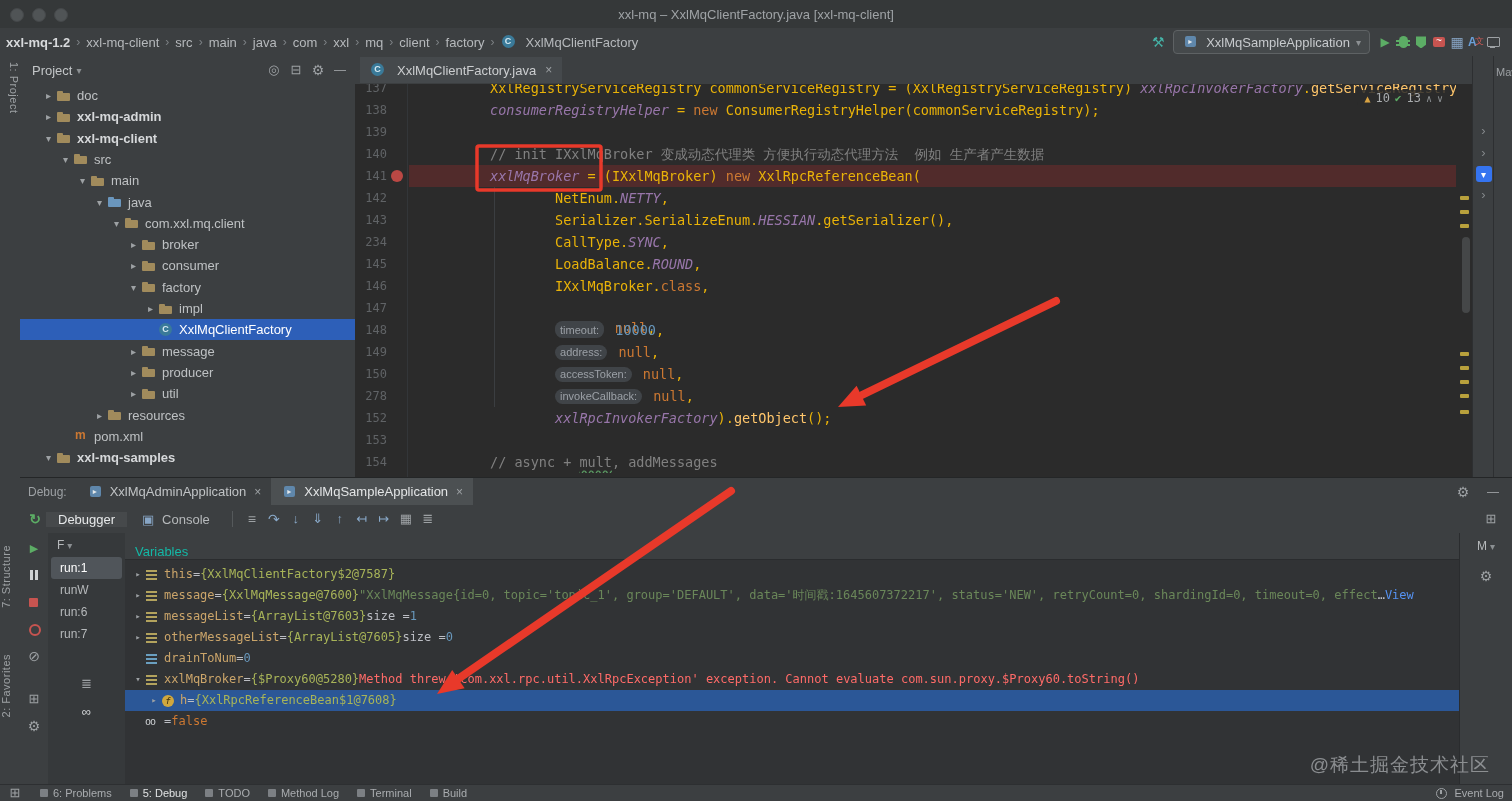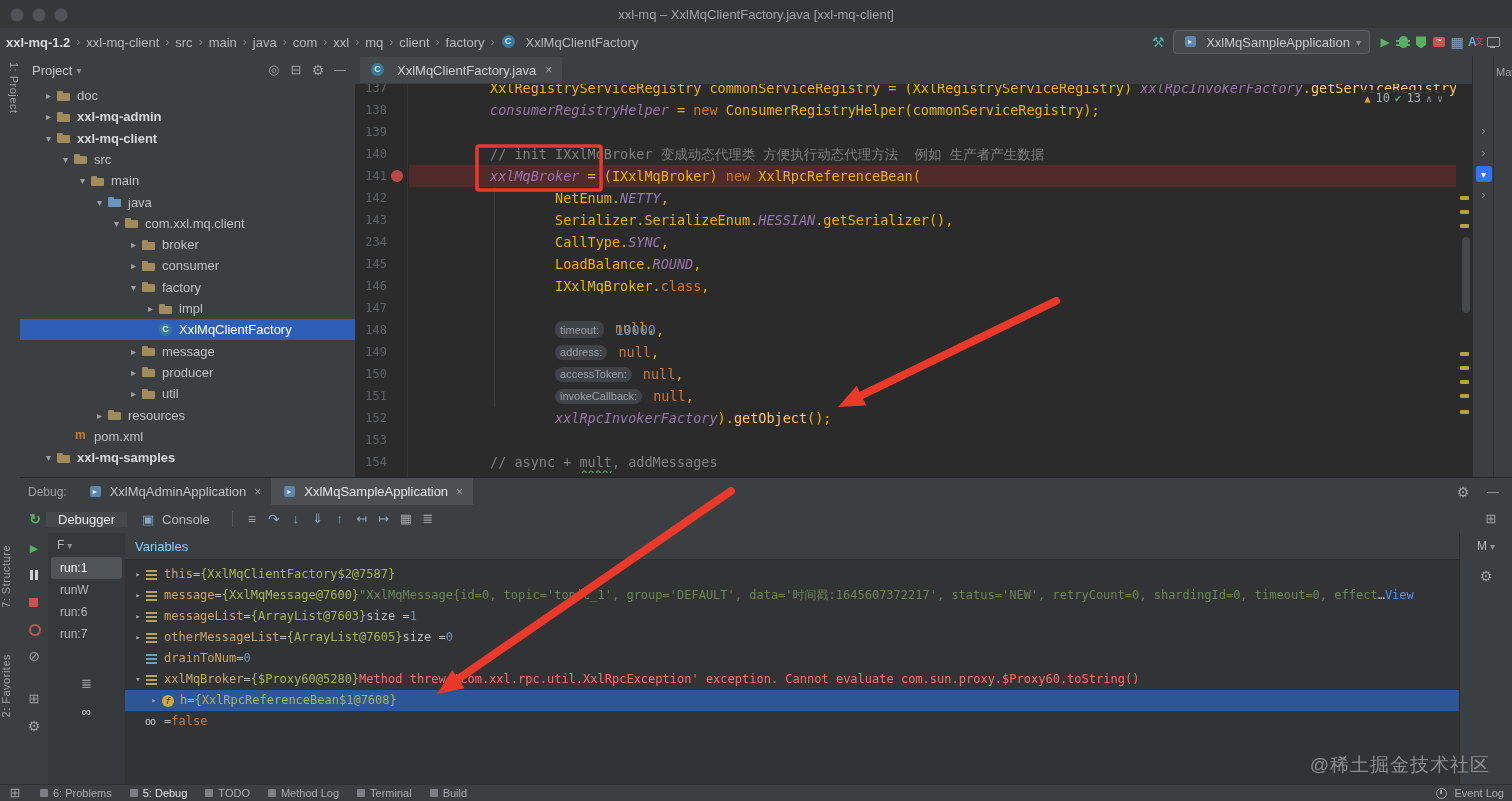--- a/index.html
+++ b/index.html
@@ -150,22 +150,22 @@
   #dbg-left{position:absolute;left:0;top:55px;width:28px;bottom:0;background:#3c3f41;border-right:1px solid #2a2c2e;
             display:flex;flex-direction:column;align-items:center;padding-top:6px;gap:9px}
   #dbg-left .ic:nth-child(6){margin-top:16px}
   #dbg-frames{position:absolute;left:28px;top:55px;width:77px;bottom:0;background:#36393b;border-right:1px solid #2a2c2e}
   .fhead{height:24px;display:flex;align-items:center;padding-left:9px;font-size:12px;color:#b6b9bb;gap:3px}
   .fitem{height:22px;line-height:22px;padding-left:9px;font-size:12px;color:#b6b9bb;margin:0 3px;border-radius:3px;
          white-space:nowrap;overflow:hidden}
   .fitem.sel{background:#50555a;color:#fff}
   #frames-icons{display:flex;flex-direction:column;align-items:center;gap:10px;margin-top:30px}
   #dbg-vars{position:absolute;left:105px;top:55px;right:52px;bottom:0;background:#313335;overflow:hidden}
-  .vhead{height:26px;background:#3c3f41;display:flex;align-items:center;padding-left:10px;font-size:13px;
-         color:#7dd3fc;border-bottom:1px solid #2a2c2e}
+  .vhead{height:26px;background:#3c3f41;display:flex;align-items:flex-end;padding-left:10px;font-size:13px;
+         color:#14b8a6;border-bottom:1px solid #2a2c2e}
   #vrows{font-family:"DejaVu Sans Mono",monospace;font-size:12px;padding-top:4px}
   .vrow{height:21px;line-height:21px;display:flex;align-items:center;white-space:nowrap;overflow:hidden}
   .vrow.vsel{background:#2b5797}
   .varrow{width:14px;flex:none;text-align:center;color:#9da1a4;font-size:9px}
   .vi{width:15px;height:14px;position:relative;flex:none;margin-right:4px}
   .vi-value::before{content:"";position:absolute;left:1px;top:2px;width:11px;height:2px;background:#b3a35d;
       box-shadow:0 4px 0 #b3a35d,0 8px 0 #b3a35d}
   .vi-primitive::before{content:"";position:absolute;left:1px;top:2px;width:11px;height:2px;background:#6a9fc0;
       box-shadow:0 4px 0 #6a9fc0,0 8px 0 #6a9fc0}
   .vi-field::before{content:"f";position:absolute;left:1px;top:1px;width:12px;height:12px;background:#d0a73e;
@@ -406,21 +406,21 @@
         <div class="lnum" style="top: 191px;">146</div>
         <div class="crow" style="top: 191px;"><span class="sg-p">                IXxlMqBroker.</span><span class="sg-k">class</span><span class="sg-p">,</span></div>
         <div class="lnum" style="top: 213px;">147</div>
         <div class="crow" style="top: 213px; margin-top: 20px;"><span class="sg-p">                </span><span class="sg-h">version:</span><span class="sg-p"> </span><span class="sg-k">null</span><span class="sg-p">,</span></div>
         <div class="lnum" style="top: 235px;">148</div>
         <div class="crow" style="top: 235px;"><span class="sg-p">                </span><span class="sg-h">timeout:</span><span class="sg-p"> </span><span class="sg-n2">10000</span><span class="sg-p">,</span></div>
         <div class="lnum" style="top: 257px;">149</div>
         <div class="crow" style="top: 257px;"><span class="sg-p">                </span><span class="sg-h">address:</span><span class="sg-p"> </span><span class="sg-k">null</span><span class="sg-p">,</span></div>
         <div class="lnum" style="top: 279px;">150</div>
         <div class="crow" style="top: 279px;"><span class="sg-p">                </span><span class="sg-h">accessToken:</span><span class="sg-p"> </span><span class="sg-k">null</span><span class="sg-p">,</span></div>
-        <div class="lnum" style="top: 301px;">151</div>
+        <div class="lnum" style="top: 301px;">278</div>
         <div class="crow" style="top: 301px;"><span class="sg-p">                </span><span class="sg-h">invokeCallback:</span><span class="sg-p"> </span><span class="sg-k">null</span><span class="sg-p">,</span></div>
         <div class="lnum" style="top: 323px;">152</div>
         <div class="crow" style="top: 323px;"><span class="sg-p">                </span><span class="sg-f">xxlRpcInvokerFactory</span><span class="sg-p">).</span><span class="sg-m">getObject</span><span class="sg-p">();</span></div>
         <div class="lnum" style="top: 345px;">153</div>
         <div class="crow" style="top: 345px;"></div>
         <div class="lnum" style="top: 367px;">154</div>
         <div class="crow" style="top: 367px;"><span class="sg-c1">        // async + </span><span class="sg-cw">mult</span><span class="sg-c1">, addMessages</span></div>
       </div>
     <div class="estripe" id="estripe">
       <div class="ethumb"></div>

